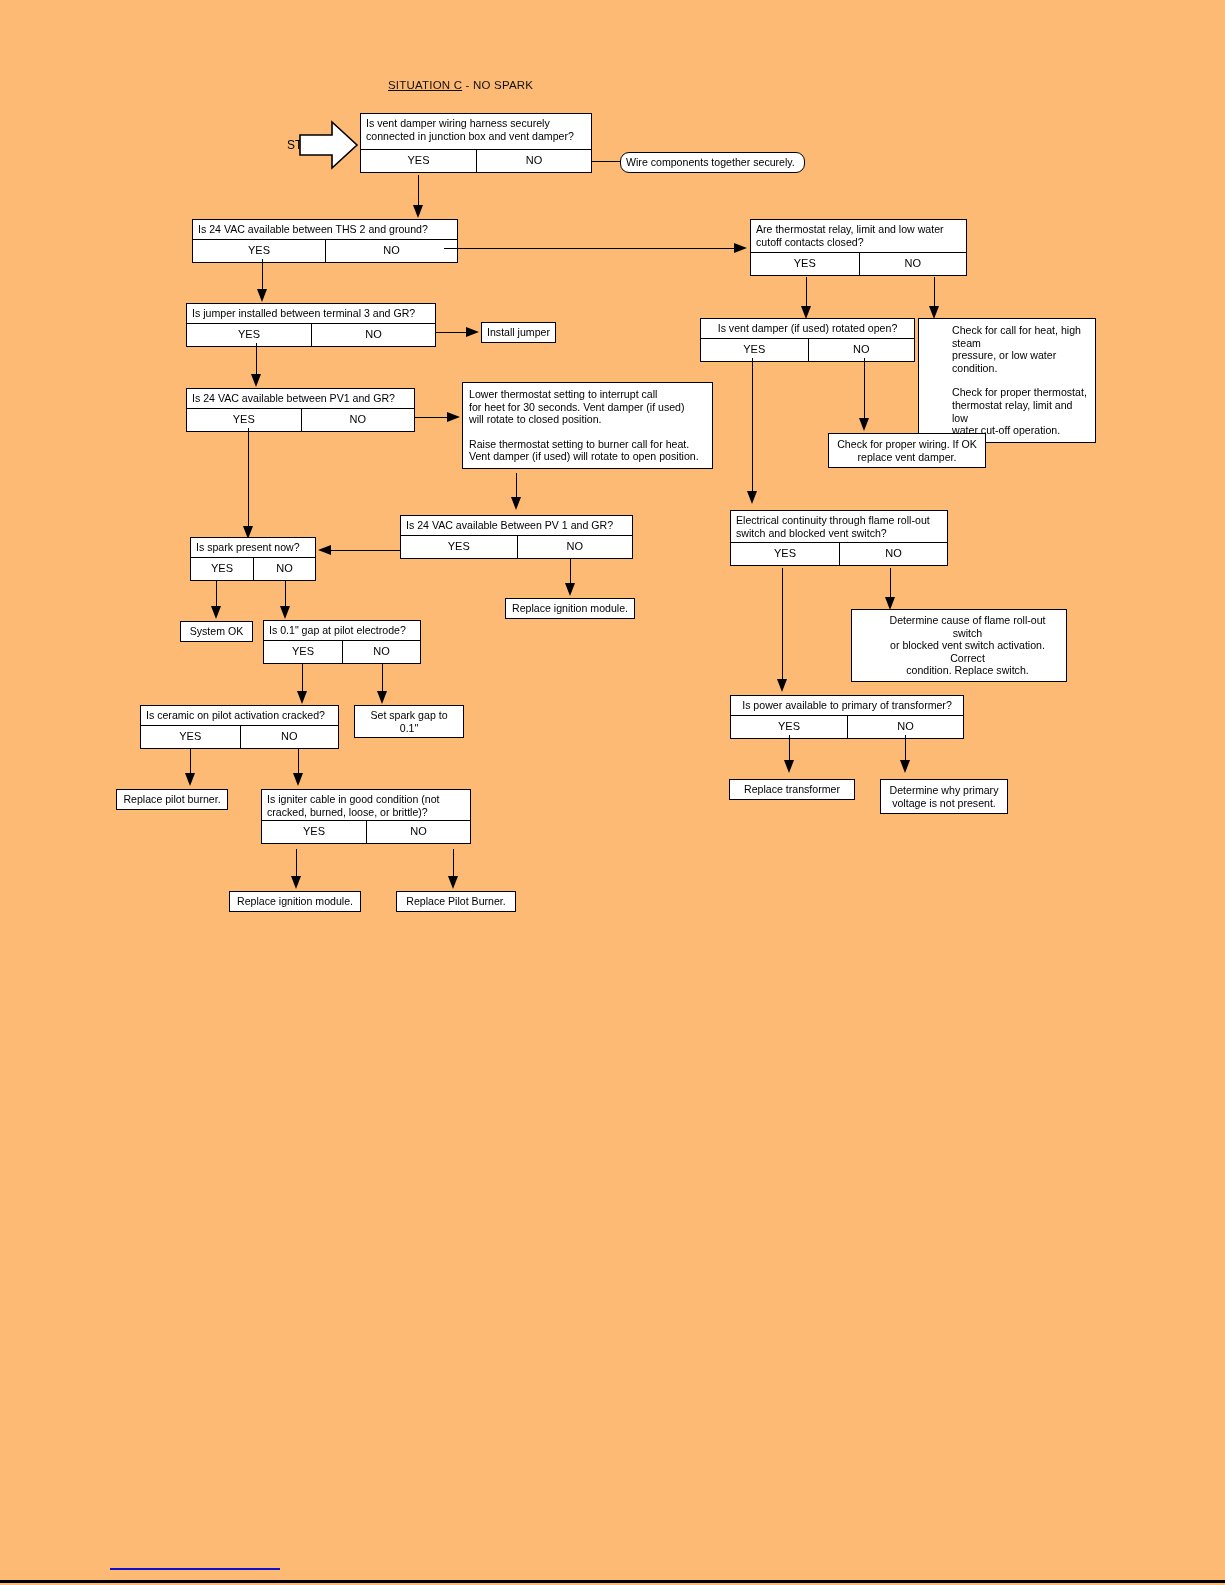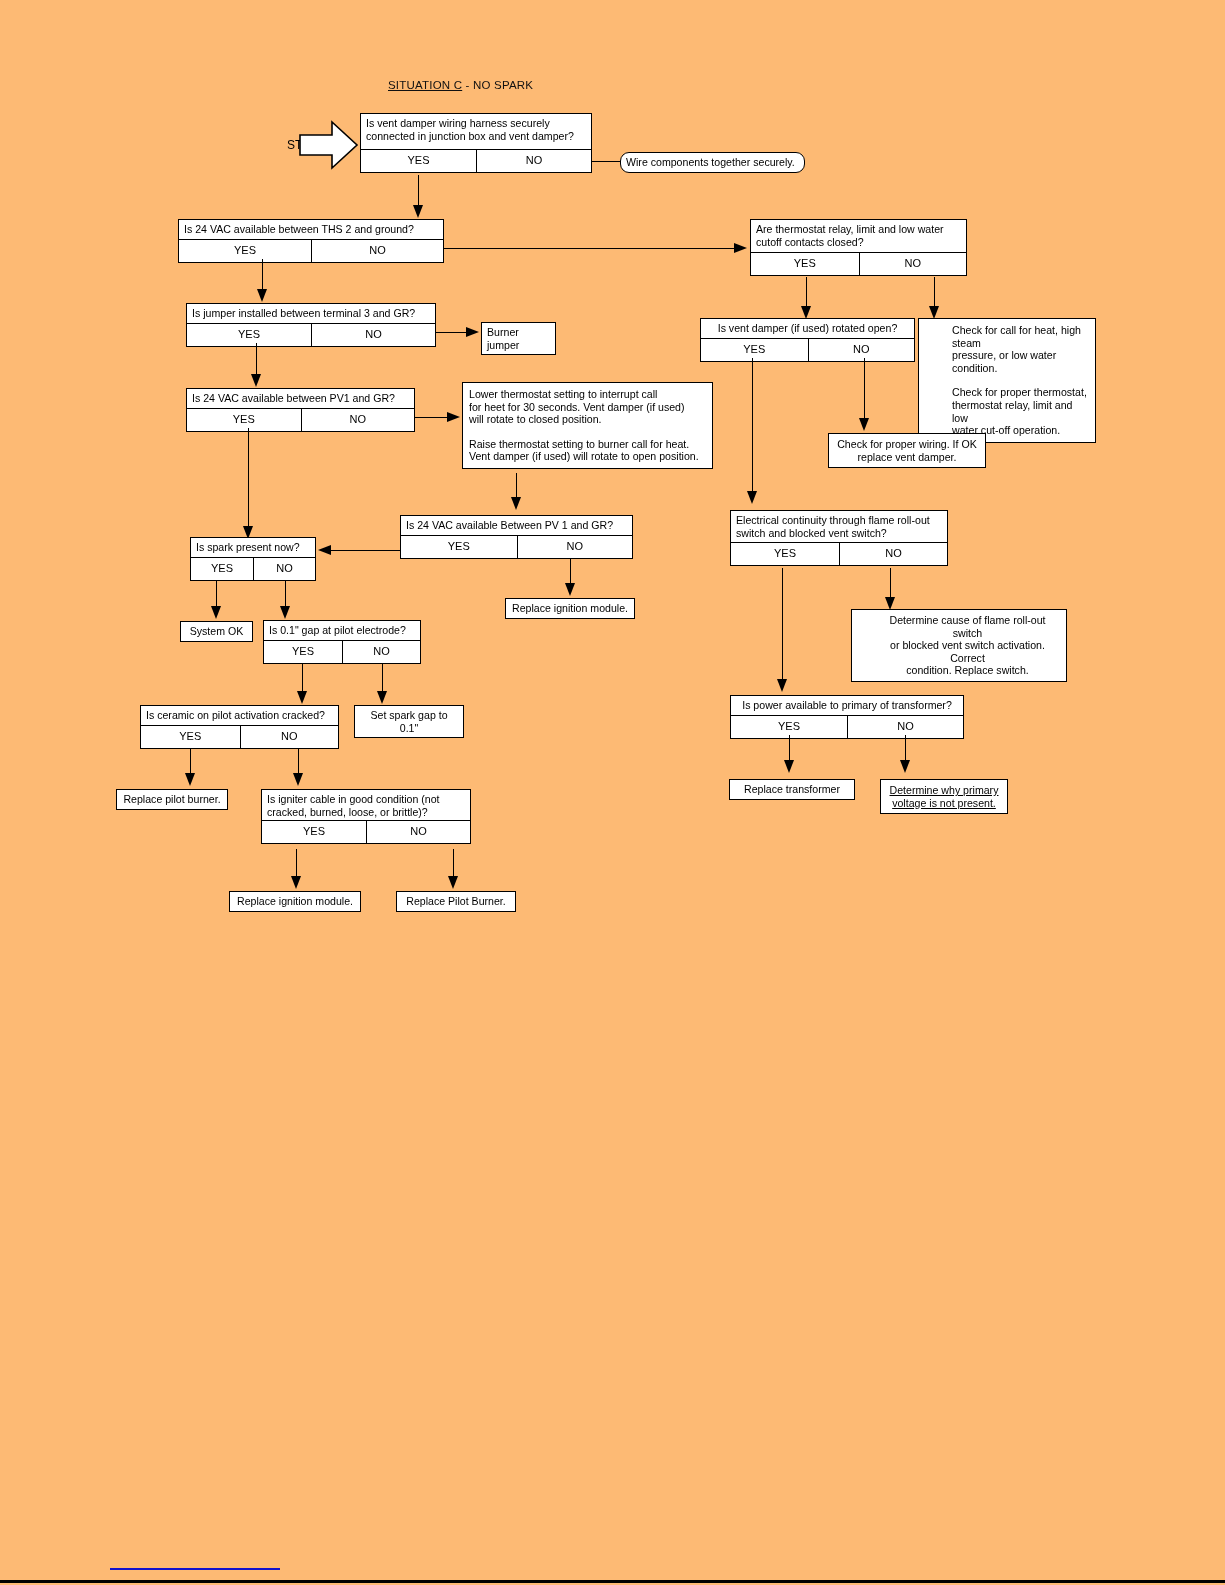--- a/index.html
+++ b/index.html
@@ -150,21 +150,21 @@
 
   <div class="hline" style="left:592px; top:161px; width:28px;"></div>
 
   <div class="action" style="left:620px; top:152px; width:185px;border-radius:9px;">
     <div class="atext">Wire components together securely.</div>
   </div>
 
   <div class="vline" style="left:418px; top:175px; height:38px;"></div>
   <div class="arrowdown" style="left:413px; top:205px;"></div>
 
-  <div class="node" style="left:178px; top:219px; width:266px;">
+  <div class="node" style="left:192px; top:219px; width:266px;">
     <div class="qtext">Is 24 VAC available between THS 2 and ground?</div>
     <div class="answers">
       <div class="ans">YES</div>
       <div class="ans">NO</div>
     </div>
   </div>
 
   <div class="hline" style="left:444px; top:248px; width:290px;"></div>
   <div class="arrowright" style="left:734px; top:243px;"></div>
 
@@ -176,21 +176,21 @@
     <div class="answers">
       <div class="ans">YES</div>
       <div class="ans">NO</div>
     </div>
   </div>
 
   <div class="hline" style="left:436px; top:332px; width:30px;"></div>
   <div class="arrowright" style="left:466px; top:327px;"></div>
 
   <div class="action" style="left:481px; top:322px; width:75px;">
-    <div class="atext">Burner jumper</div>
+    <div class="atext">Install jumper</div>
   </div>
 
   <div class="vline" style="left:256px; top:343px; height:39px;"></div>
   <div class="arrowdown" style="left:251px; top:374px;"></div>
 
   <div class="node" style="left:186px; top:388px; width:229px;">
     <div class="qtext">Is 24 VAC available between PV1 and GR?</div>
     <div class="answers">
       <div class="ans">YES</div>
       <div class="ans">NO</div>
@@ -390,21 +390,21 @@
   <div class="vline" style="left:789px; top:735px; height:32px;"></div>
   <div class="arrowdown" style="left:784px; top:760px;"></div>
 
   <div class="action" style="left:729px; top:779px; width:126px;">
     <div class="atext center">Replace transformer</div>
   </div>
 
   <div class="vline" style="left:905px; top:735px; height:32px;"></div>
   <div class="arrowdown" style="left:900px; top:760px;"></div>
 
-  <div class="action" style="left:880px; top:779px; width:128px;text-decoration:underline;">
+  <div class="action" style="left:880px; top:779px; width:128px;">
     <div class="atext center" style="padding:4px 5px;">
       <div>Determine why primary</div>
       <div>voltage is not present.</div>
     </div>
   </div>
 
   <div class="footer-link" style="left:110px; top:1568px; width:170px;"></div>
   <div class="footer-rule" style="left:0px; top:1580px; width:1225px;"></div>
 
 </div>

